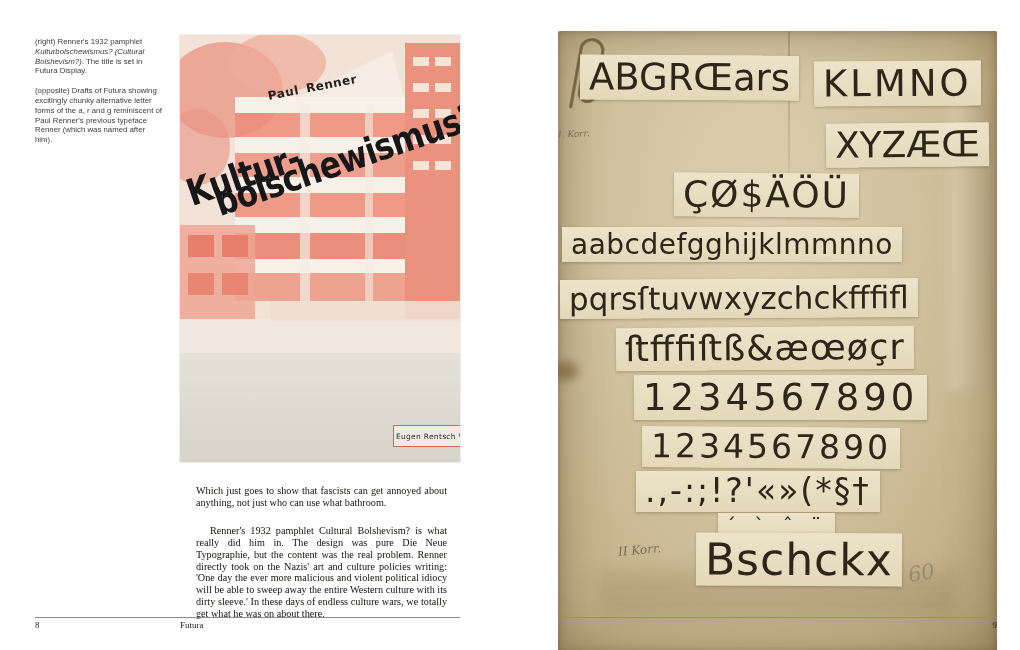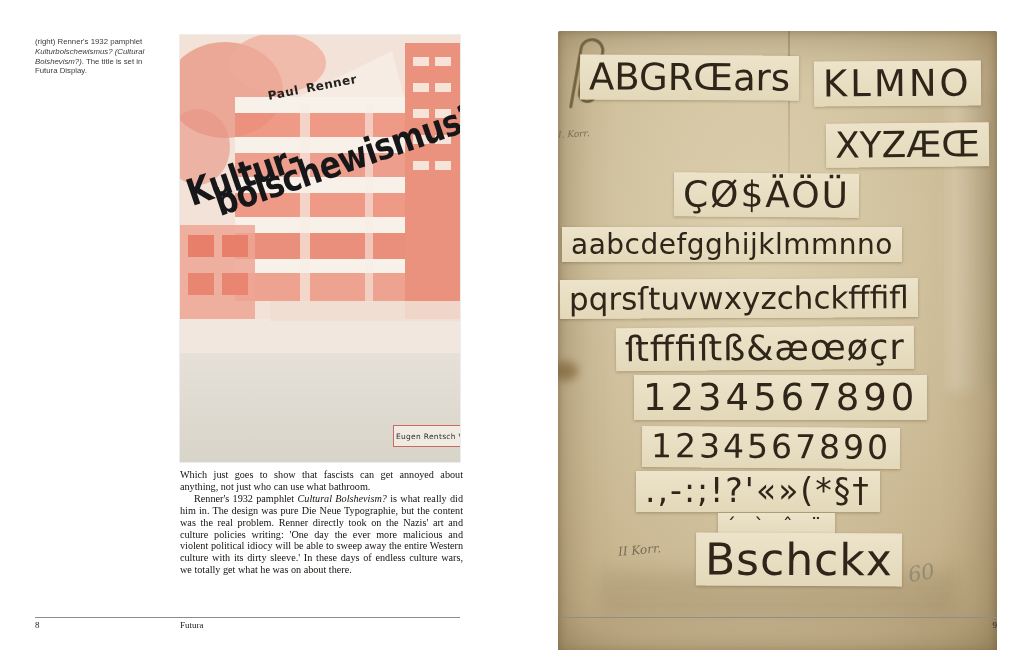--- a/index.html
+++ b/index.html
@@ -49,23 +49,23 @@
     position:absolute;left:185px;top:390px;width:92px;height:20px;
     border:1px solid #c96a5c;background:rgba(241,237,229,.92);
     display:flex;align-items:center;justify-content:center;
     font-family:"DejaVu Sans", sans-serif;font-weight:normal;
     font-size:7.5px;letter-spacing:.3px;color:#2e2c2a;white-space:nowrap;margin-left:28px;
   }
   .bodytext{
     position:absolute;left:180px;top:469px;width:283px;
     font-size:10.2px;line-height:11.9px;text-align:justify;color:#15110e;
   }
-  .bodytext p{margin:0;}
+  .bodytext p{margin:16px;}
   .bodytext p + p{text-indent:14px;}
-  .bodytext .it{font-style:italic;}
+  .bodytext .it{}
 
   
   .rule{position:absolute;height:1px;background:#8d8d8d;}
   .rule-left{left:35px;top:617px;width:425px;}
   .rule-right{left:560px;top:617px;width:437px;}
   .folio{position:absolute;top:620px;font-size:9px;color:#222;}
   .folio-left{left:35px;}
   .running-title{position:absolute;left:180px;top:620px;font-size:9px;color:#222;}
   .folio-right{left:560px;width:437px;text-align:right;}
 
@@ -118,20 +118,21 @@
   .hn-bottom{left:60px;top:512px;font-size:12px;transform:rotate(-5deg);}
   .hn-corner{left:350px;top:530px;font-size:21px;color:#958b73;transform:rotate(-10deg);}
 </style>
 </head>
 <body>
 
 <div class="page-left">
 
   <div class="caption">
     <p><span>(right) Renner's 1932 pamphlet </span><span class="it">Kulturbolschewismus? (Cultural Bolshevism?)</span><span>. The title is set in Futura Display.</span></p>
+    <p>(opposite) Drafts of Futura showing excitingly chunky alternative letter forms of the a, r and g reminiscent of Paul Renner's previous typeface Renner (which was named after him).</p>
   </div>
 
   <div class="pamphlet">
 
     <svg class="photo" viewBox="0 0 280 318" xmlns="http://www.w3.org/2000/svg">
       <rect width="280" height="318" fill="#f3e2d8"></rect>
       <ellipse cx="45" cy="55" rx="58" ry="48" fill="#ea9a87" opacity=".8"></ellipse>
       <ellipse cx="98" cy="28" rx="48" ry="30" fill="#efab9a" opacity=".7"></ellipse>
       <ellipse cx="18" cy="112" rx="32" ry="38" fill="#e89484" opacity=".6"></ellipse>
       <polygon points="118,62 212,16 224,62" fill="#f7ece4"></polygon>

